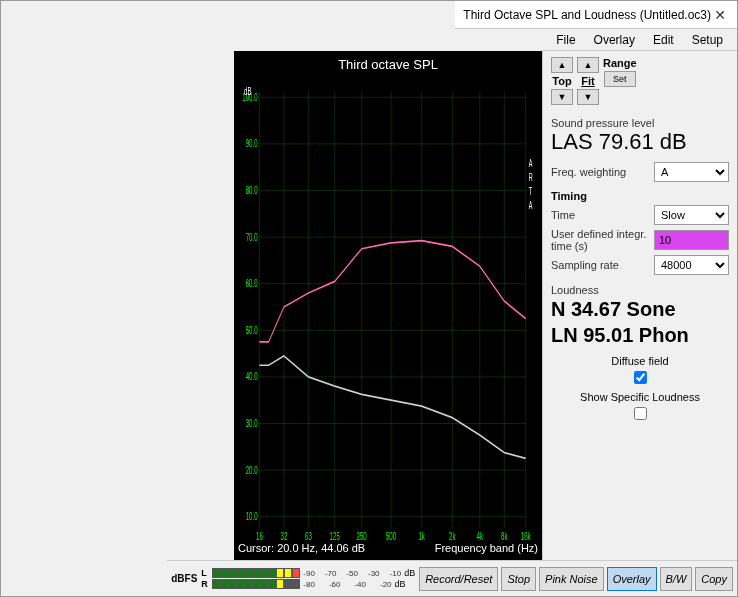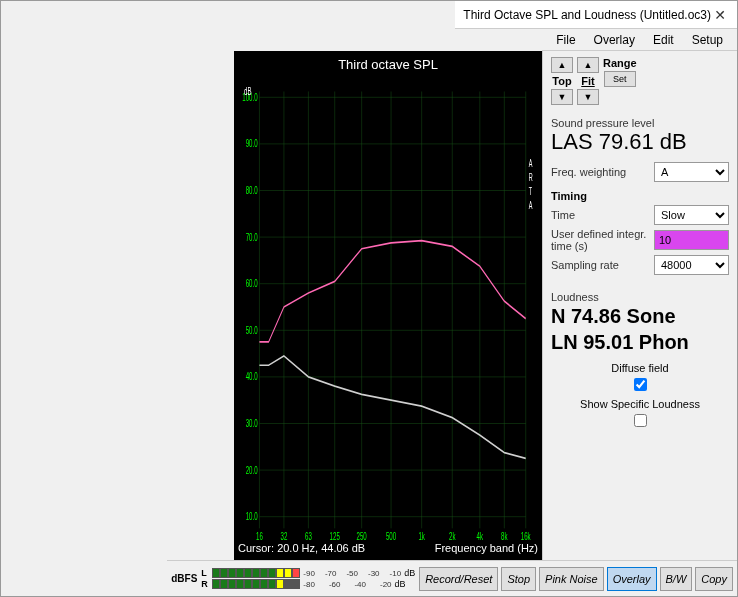--- a/index.html
+++ b/index.html
@@ -38,21 +38,21 @@
 
     .field-row { display: flex; align-items: center; justify-content: space-between; margin-top: 3px; }
     .field-label { font-size: 11px; color: #333; }
     .dropdown { width: 75px; height: 20px; font-size: 11px; border: 1px solid #999; background: #fff; padding: 1px 2px; }
 
     .input-field { width: 75px; height: 20px; font-size: 11px; border: 1px solid #999; background: #d946ef; padding: 1px 4px; }
 
     .timing-section { margin-top: 4px; }
     .timing-title { font-size: 11px; font-weight: bold; color: #000; margin-bottom: 2px; }
 
-    .loudness-section { margin-top: 8px; }
+    .loudness-section { margin-top: 1px; }
 
     .checkbox-row { display: flex; align-items: center; gap: 4px; margin-top: 3px; flex-direction: column; }
     .checkbox-label { font-size: 11px; }
 
     
     .bottom-bar { background: #f0f0f0; border-top: 1px solid #ccc; display: flex; align-items: center; height: 36px; padding: 2px 4px; gap: 4px; }
 
     .btn-group { display: flex; gap: 3px; }
     .action-btn { height: 24px; padding: 2px 5px; font-size: 11px; background: #e0e0e0; border: 1px solid #999; cursor: pointer; white-space: nowrap; font-style: italic; }
     .action-btn.active { background: #c0d8f0; border: 1px solid #0078d7; }
@@ -247,21 +247,21 @@
           <span class="field-label">Sampling rate</span>
           <select class="dropdown">
             <option>48000</option>
             <option>44100</option>
           </select>
         </div>
       </div>
 
       <div class="loudness-section">
         <div class="section-label">Loudness</div>
-        <div class="big-value-large">N 74.86 Sone</div>
+        <div class="big-value-large">N 34.67 Sone</div>
         <div class="big-value-large">LN 95.01 Phon</div>
       </div>
 
       <div class="checkbox-row">
         <span class="checkbox-label">Diffuse field</span>
         <input type="checkbox" checked="" style="">
       </div>
 
       <div class="checkbox-row">
         <span class="checkbox-label">Show Specific Loudness</span>

